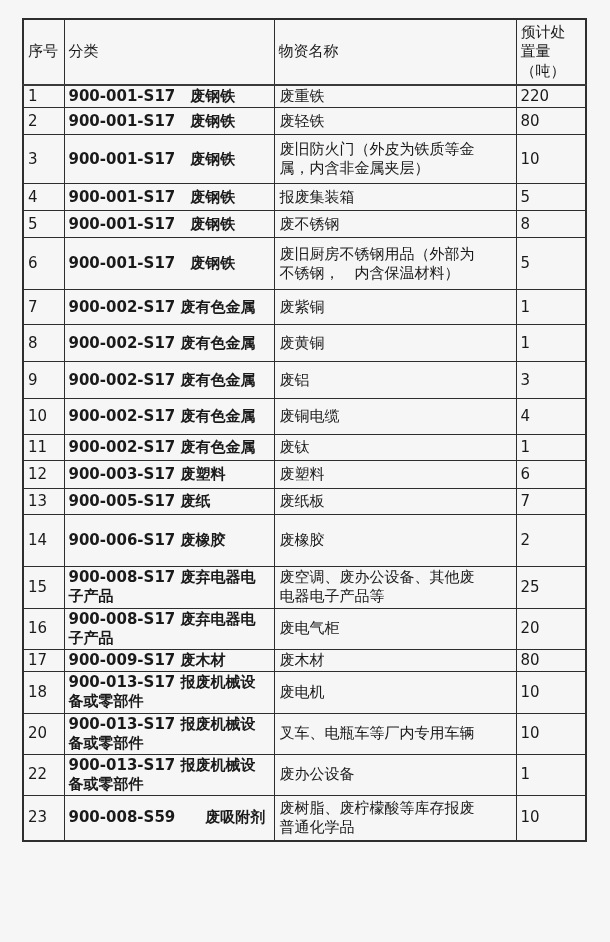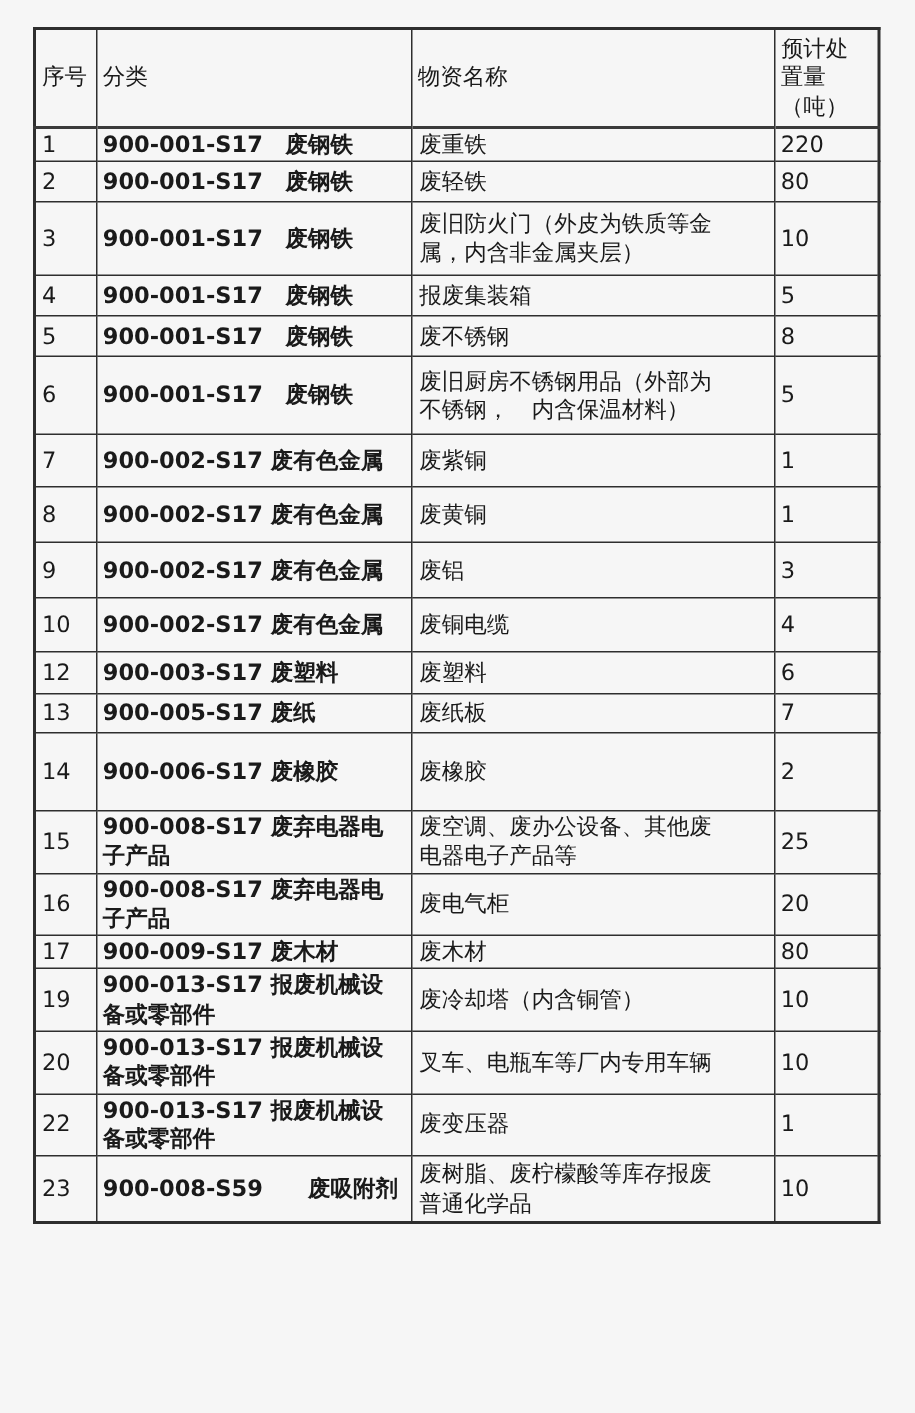--- a/index.html
+++ b/index.html
@@ -123,20 +123,26 @@
     <td class="col-category">900-002-S17 废有色金属</td>
     <td class="col-name">废铝</td>
     <td class="col-qty">3</td>
   </tr>
         <tr style="height: 36px;">
     <td class="col-index">10</td>
     <td class="col-category">900-002-S17 废有色金属</td>
     <td class="col-name">废铜电缆</td>
     <td class="col-qty">4</td>
   </tr>
+        <tr style="height: 26px;">
+    <td class="col-index">11</td>
+    <td class="col-category">900-002-S17 废有色金属</td>
+    <td class="col-name">废钛</td>
+    <td class="col-qty">1</td>
+  </tr>
         <tr style="height: 28px; padding-left: 34px;">
     <td class="col-index">12</td>
     <td class="col-category">900-003-S17 废塑料</td>
     <td class="col-name">废塑料</td>
     <td class="col-qty">6</td>
   </tr>
         <tr style="height: 26px; padding-left: 20px;">
     <td class="col-index">13</td>
     <td class="col-category">900-005-S17 废纸</td>
     <td class="col-name">废纸板</td>
@@ -162,39 +168,39 @@
 子产品</td>
     <td class="col-name">废电气柜</td>
     <td class="col-qty">20</td>
   </tr>
         <tr style="height: 22px; margin-left: 46px;">
     <td class="col-index">17</td>
     <td class="col-category">900-009-S17 废木材</td>
     <td class="col-name">废木材</td>
     <td class="col-qty">80</td>
   </tr>
-        <tr style="height: 42px;">
-    <td class="col-index">19</td>
+        <tr style="height: 37px;">
+    <td class="col-index">18</td>
     <td class="col-category">900-013-S17 报废机械设
 备或零部件</td>
-    <td class="col-name">废冷却塔（内含铜管）</td>
+    <td class="col-name">废电机</td>
     <td class="col-qty">10</td>
   </tr>
         <tr style="height: 39px;">
     <td class="col-index">20</td>
     <td class="col-category">900-013-S17 报废机械设
 备或零部件</td>
     <td class="col-name">叉车、电瓶车等厂内专用车辆</td>
     <td class="col-qty">10</td>
   </tr>
         <tr style="height: 41px;">
     <td class="col-index">22</td>
     <td class="col-category">900-013-S17 报废机械设
 备或零部件</td>
-    <td class="col-name">废变压器</td>
+    <td class="col-name">废办公设备</td>
     <td class="col-qty">1</td>
   </tr>
         <tr style="height: 45px;">
     <td class="col-index">23</td>
     <td class="col-category">900-008-S59　　废吸附剂</td>
     <td class="col-name">废树脂、废柠檬酸等库存报废
 普通化学品</td>
     <td class="col-qty">10</td>
   </tr>
       </tbody>

